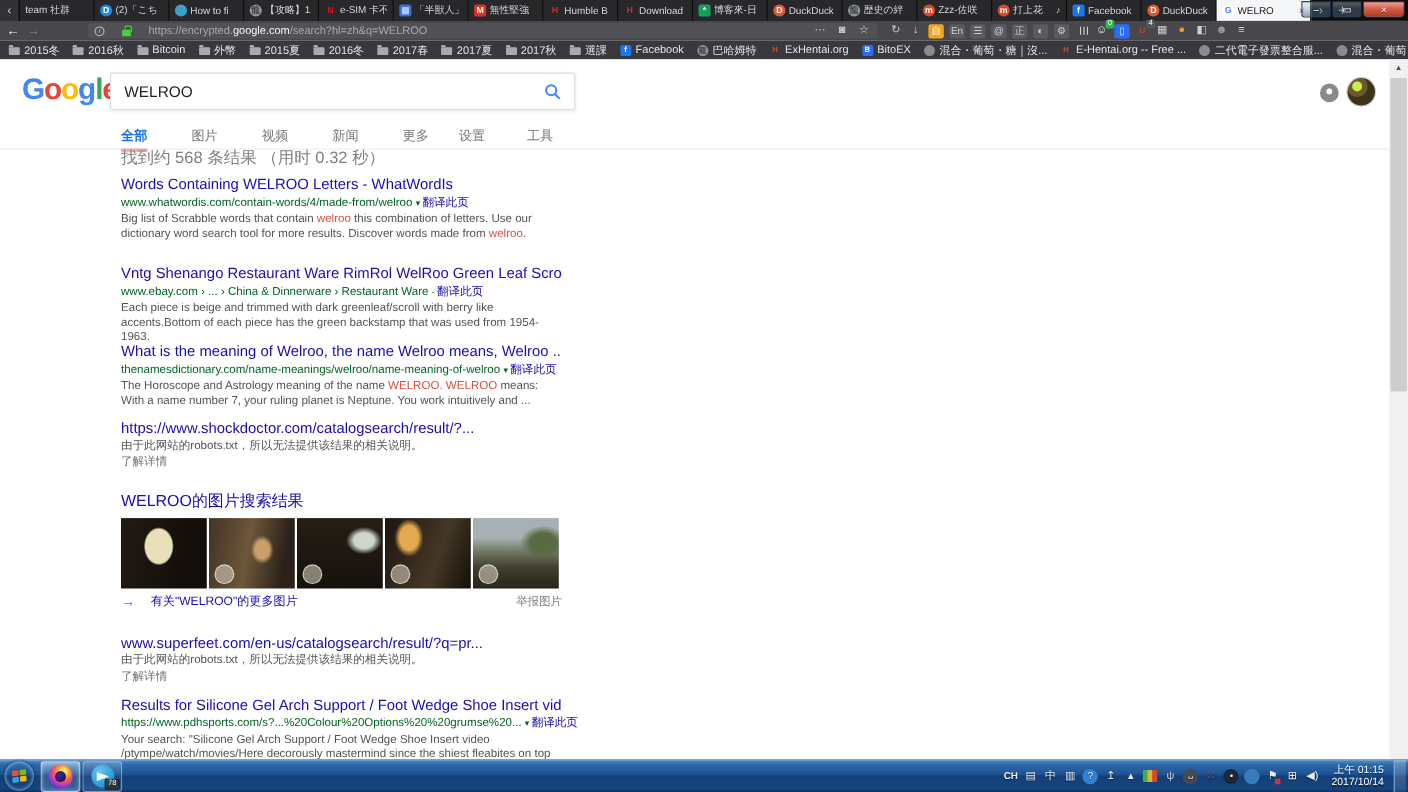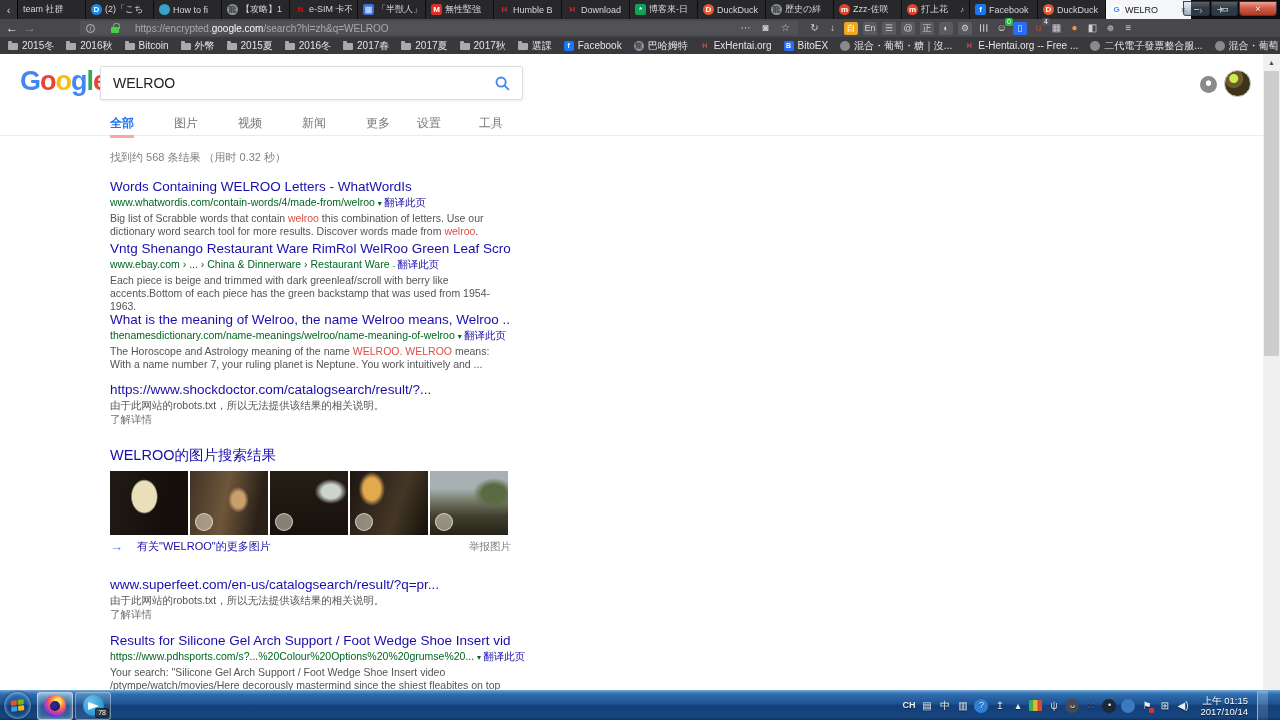--- a/index.html
+++ b/index.html
@@ -75,21 +75,21 @@
            background:radial-gradient(circle at 50% 42%, #fff 0 2.5px, #8a8a8a 3px); }
   .avatar { position:absolute; left:1224px; top:16px; width:27px; height:27px; border-radius:50%;
             background:radial-gradient(circle at 35% 30%, #cdea4e 0 4px, #6b5a2e 5px 9px, #3c3318 10px),
                        #4a3d20; border:1px solid #d0d0d0; }
   .menubar { position:absolute; left:0; top:58px; width:1263px; height:24px; border-bottom:1px solid #ebebeb;
              display:flex; align-items:center; font-size:12px; color:#777; }
   .mitem { margin-left:40px; padding-bottom:6px; margin-top:6px; }
   .mitem:first-child { margin-left:110px; }
   .mitem.active { color:#1a73e8; border-bottom:3px solid #fca5a5; font-weight:bold; padding-bottom:3px; }
   .mright { margin-left:auto; display:flex; gap:38px; margin-right:760px; }
-  .stats { position:absolute; left:110px; top:96px; font-size:11px; color:#808080; }
+  .stats { position:absolute; left:110px; top:80px; font-size:15px; color:#808080; }
 
   .result { position:absolute; left:110px; width:401px; }
   .rtitle { display:block; font-size:13.5px; color:#1a0dab; text-decoration:none; white-space:nowrap;
             overflow:hidden; margin-bottom:2px; }
   .rurl { font-size:10.5px; color:#006621; margin-bottom:2px; white-space:nowrap; }
   .rurl .tail { color:#006621; font-size:8px; }
   .rurl a { color:#1a0dab; text-decoration:none; }
   .rsnip { font-size:10.5px; color:#545454; line-height:13px; }
   .rsnip .hl { color:#dd4f43; }
   .rmore { display:block; font-size:10.5px; color:#6e6e6e; margin-top:1px; text-decoration:none; }
@@ -115,21 +115,21 @@
   .report { margin-left:auto; font-size:10.5px; color:#808080; }
 
   .pagescroll { position:absolute; right:0; top:0; width:17px; height:636px; background:#f0f0f0; }
   .pagescroll .up { height:16px; display:flex; align-items:center; justify-content:center;
                     font-size:7px; color:#505050; }
   .pagescroll .pthumb { position:absolute; top:17px; left:1px; width:15px; height:285px;
                         background:#cdcdcd; border-radius:1px; }
 
   
   .taskbar { height:30px; background:linear-gradient(#5a94cf,#2e6cab 12%,#1d5294 45%,#143f78 50%,#16457f 90%,#0e3260);
-             display:flex; align-items:center; padding:0 10px 0 4px; position:relative;
+             display:flex; align-items:center; padding:0 0 0 4px; position:relative;
              border-top:1px solid #6fa7d8; }
   .orb { width:27px; height:27px; border-radius:50%; margin-right:6px; position:relative;
          background:radial-gradient(circle at 50% 35%, #cfe9ff, #5败 0), radial-gradient(circle at 50% 40%, #bfe0f7 0 20%, #2f6fb1 65%, #123a6b 100%);
          box-shadow:0 0 4px #9cd0ff inset, 0 0 3px #0a2c55; display:flex; align-items:center; justify-content:center; }
   .flag { width:13px; height:11px; display:grid; grid-template-columns:6px 6px; grid-template-rows:5px 5px;
           gap:1px; transform:rotate(-4deg) skewY(-4deg); }
   .flag i { border-radius:1px; }
   .appbtn { width:36px; height:28px; display:flex; align-items:center; justify-content:center;
             border-radius:3px; position:relative; margin-right:2px; }
   .appbtn.active { background:linear-gradient(rgba(255,255,255,.45),rgba(255,255,255,.12) 45%,rgba(160,200,240,.25));
@@ -428,21 +428,21 @@
         <span class="mitem">更多</span>
         <span class="mright">
           <span>设置</span>
           <span>工具</span>
         </span>
       </div>
 
     <div class="stats">找到约 568 条结果 （用时 0.32 秒）</div>
 
     <div id="results">
-        <div class="result" style="top: 125px;">
+        <div class="result" style="top: 106px;">
           <a class="rtitle" href="#">Words Containing WELROO Letters - WhatWordIs</a>
           <div class="rurl"><span>www.whatwordis.com/contain-words/4/made-from/welroo </span><span class="tail">▾ </span><a href="#">翻译此页</a></div>
           <div class="rsnip"><span>Big list of Scrabble words that contain </span><span class="hl">welroo</span><span> this combination of letters. Use our dictionary word search tool for more results. Discover words made from </span><span class="hl">welroo</span><span>.</span></div>
         </div>
         <div class="result" style="top: 187px;">
           <a class="rtitle" href="#">Vntg Shenango Restaurant Ware RimRol WelRoo Green Leaf Scroll ...</a>
           <div class="rurl"><span>www.ebay.com › ... › China &amp; Dinnerware › Restaurant Ware </span><span class="tail">- </span><a href="#">翻译此页</a></div>
           <div class="rsnip"><span>Each piece is beige and trimmed with dark greenleaf/scroll with berry like accents.Bottom of each piece has the green backstamp that was used from 1954-1963.</span></div>
         </div>
         <div class="result" style="top: 258px;">

